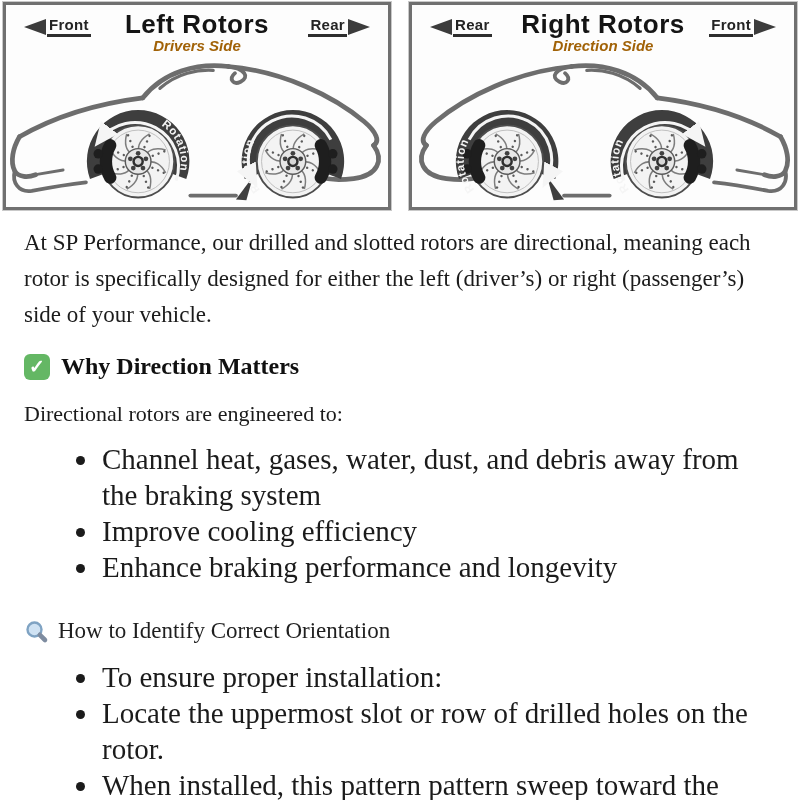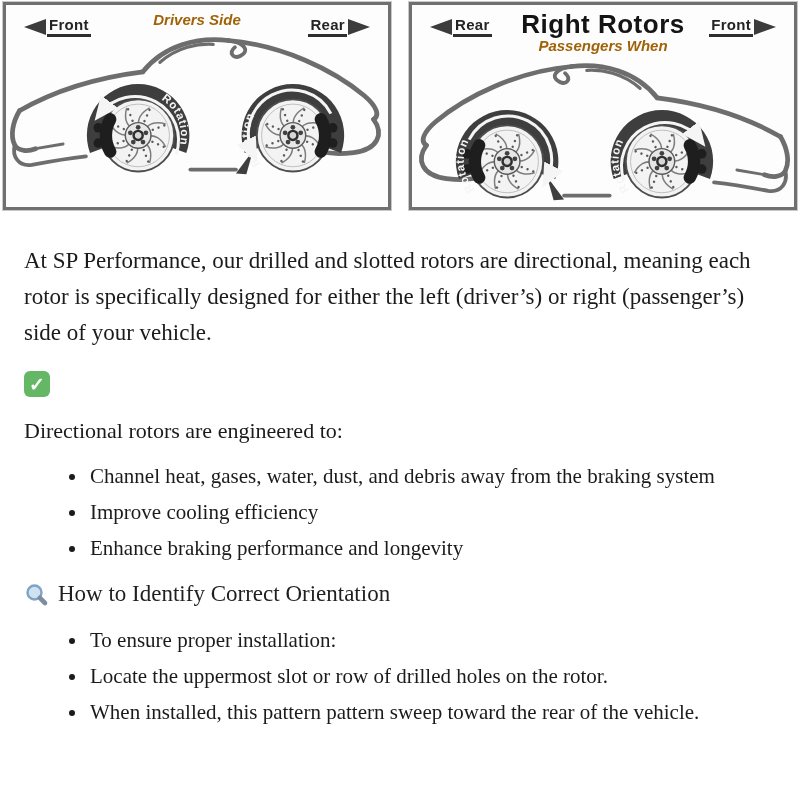--- a/index.html
+++ b/index.html
@@ -28,29 +28,29 @@
     border-bottom:3px solid #2e2e2e; padding:0 2px 1px 2px; letter-spacing:.3px;
   }
   .tri { width:0; height:0; border-top:8px solid transparent; border-bottom:8px solid transparent; }
   .tri-left  { border-right:22px solid #3c3c3c; margin-right:1px; }
   .tri-right { border-left:22px solid #3c3c3c; margin-left:1px; }
   .car-svg { display:block; width:100%; height:150px; margin-top:3px; }
   .rot { font-family:"Liberation Sans", sans-serif; font-size:12px; font-weight:bold; fill:#f5f5f5; letter-spacing:.8px; }
 
   
   .content { padding:0 36px 0 24px; }
-  .intro { margin-top:33px; font-size:23px; line-height:36px; }
+  .intro { margin-top:15px; font-size:23px; line-height:36px; }
   .sec-heading { display:flex; align-items:center; gap:11px; margin-top:20px; }
   .sec-heading-text { font-size:24px; font-weight:bold; color:#101010; }
-  .sec-heading2 { display:flex; align-items:center; gap:9px; margin-top:15px; }
+  .sec-heading2 { display:flex; align-items:center; gap:9px; margin-top:33px; }
   .sec-heading2-text { font-size:23px; font-weight:normal; color:#1f1f1f; }
   .lead { margin-top:16px; font-size:22px; line-height:36px; }
   ul.blist { margin-top:9px; padding-left:64px; list-style:disc outside; }
   ul.blist2 { margin-top:15px; }
-  ul.blist li { font-size:21px; line-height:36px; padding-left:2px; }
+  ul.blist li { font-size:29px; line-height:36px; padding-left:2px;margin-left:12px; }
 
   .check-icon {
     width:26px; height:26px; border-radius:6px; background:#64b764;
     display:flex; align-items:center; justify-content:center; flex:0 0 auto;
   }
   .check-icon::before {
     content:"\2713"; color:#ffffff; font-family:"Liberation Sans", sans-serif;
     font-size:19px; font-weight:bold; line-height:1;
   }
   .mag-icon { width:25px; height:25px; flex:0 0 auto; }
@@ -160,20 +160,21 @@
 </svg>
 
 <div class="diagram">
 
   <div class="panel">
     <div class="panel-header">
       <div class="dir dir-left">
         <span class="tri tri-left"></span>
         <span class="dir-label">Front</span>
       </div>
+      <div class="panel-title">Left Rotors</div>
       <div class="panel-subtitle">Drivers Side</div>
       <div class="dir dir-right">
         <span class="dir-label">Rear</span>
         <span class="tri tri-right"></span>
       </div>
     </div>
     <svg class="car-svg" viewBox="0 0 394 158" preserveAspectRatio="xMidYMid meet">
       <defs>
         <marker id="ahL" markerWidth="8" markerHeight="8" refX="5" refY="3.5" orient="auto">
           <path d="M0,0 L8,3.5 L0,7 Z" fill="#f5f5f5"></path>
@@ -195,21 +196,21 @@
     </svg>
   </div>
 
   <div class="panel">
     <div class="panel-header">
       <div class="dir dir-left">
         <span class="tri tri-left"></span>
         <span class="dir-label">Rear</span>
       </div>
       <div class="panel-title">Right Rotors</div>
-      <div class="panel-subtitle">Passengers When</div>
+      <div class="panel-subtitle">Direction Side</div>
       <div class="dir dir-right">
         <span class="dir-label">Front</span>
         <span class="tri tri-right"></span>
       </div>
     </div>
     <svg class="car-svg" viewBox="0 0 394 158" preserveAspectRatio="xMidYMid meet">
       <defs>
         <marker id="ahR" markerWidth="8" markerHeight="8" refX="5" refY="3.5" orient="auto">
           <path d="M0,0 L8,3.5 L0,7 Z" fill="#f5f5f5"></path>
         </marker>
@@ -232,20 +233,21 @@
     </svg>
   </div>
 </div>
 
 <div class="content">
 
   <p class="intro">At SP Performance, our drilled and slotted rotors are directional, meaning each rotor is specifically designed for either the left (driver’s) or right (passenger’s) side of your vehicle.</p>
 
   <div class="sec-heading">
     <span class="check-icon"></span>
+    <span class="sec-heading-text">Why Direction Matters</span>
   </div>
 
   <p class="lead">Directional rotors are engineered to:</p>
 
   <ul class="blist">
     <li>Channel heat, gases, water, dust, and debris away from the braking system</li>
     <li>Improve cooling efficiency</li>
     <li>Enhance braking performance and longevity</li>
   </ul>
 

